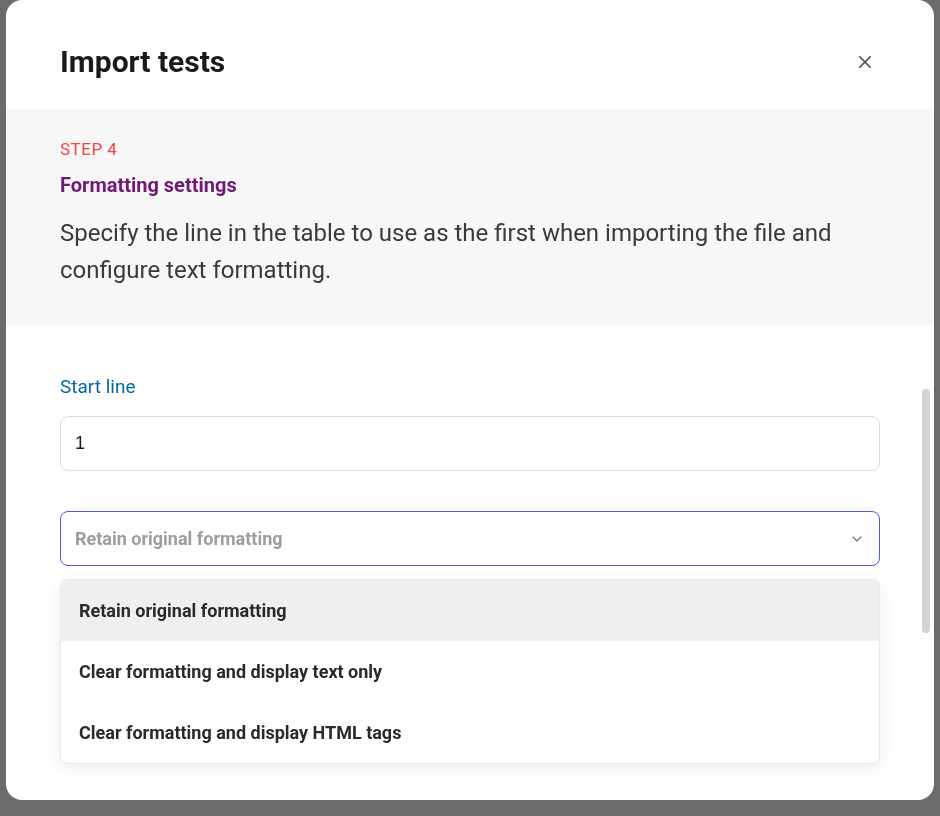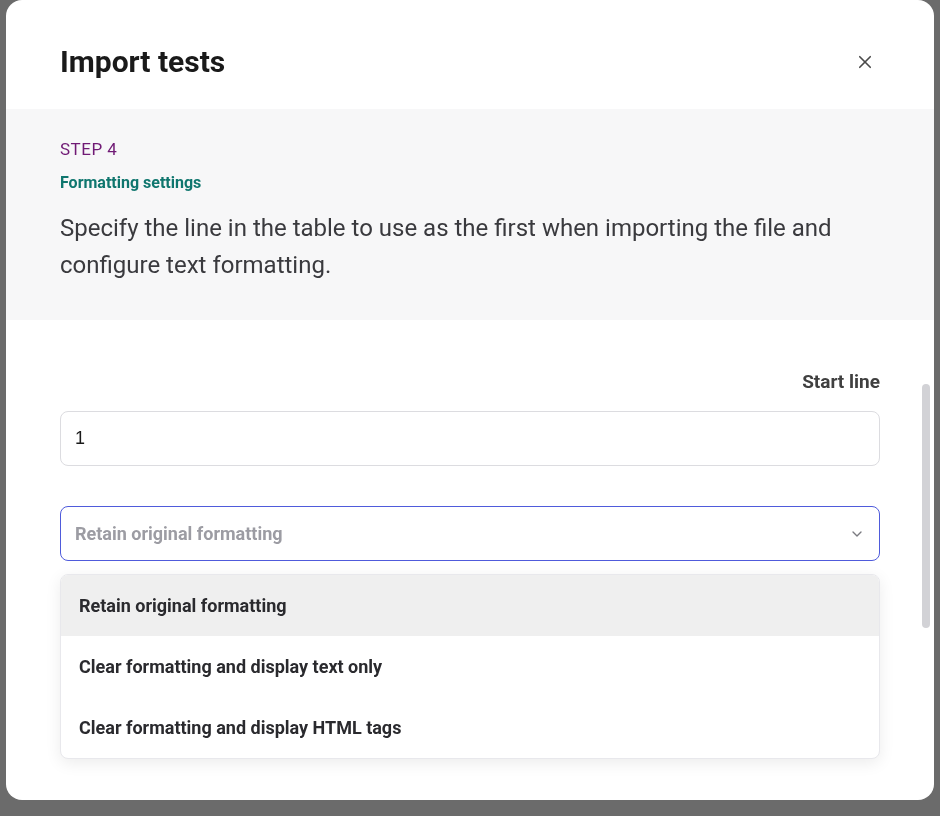--- a/index.html
+++ b/index.html
@@ -49,28 +49,28 @@
     .close-button svg {
       width: 18px;
       height: 18px;
     }
     .step-panel {
       background: #f7f7f8;
       padding: 30px 54px 36px 54px;
     }
     .step-label {
       font-size: 17px;
-      color: #701a75;
+      color: #ef4444;
       letter-spacing: 0.5px;
       margin-bottom: 14px;
     }
     .step-title {
-      font-size: 16px;
+      font-size: 20px;
       font-weight: 700;
-      color: #0f766e;
+      color: #701a75;
       margin-bottom: 18px;
     }
     .step-description {
       font-size: 24px;
       color: #3a3a3e;
       line-height: 1.55;
     }
     .form-section {
       padding: 50px 54px 30px 54px;
       position: relative;
@@ -83,24 +83,23 @@
       height: 244px;
       background: #d2d2d6;
       border-radius: 4px;
     }
     .form-group {
       margin-bottom: 40px;
     }
     .form-label {
       display: block;
       font-size: 19px;
-      color: #404040;
+      color: #0369a1;
       margin-bottom: 18px;
-      font-weight: 700;
-      text-align: right;
+      font-weight: 400;
     }
     .text-input {
       width: 100%;
       padding: 16px 14px;
       font-size: 18px;
       color: #1a1a1a;
       border: 1px solid #dcdce0;
       border-radius: 8px;
       background: #fff;
       outline: none;

